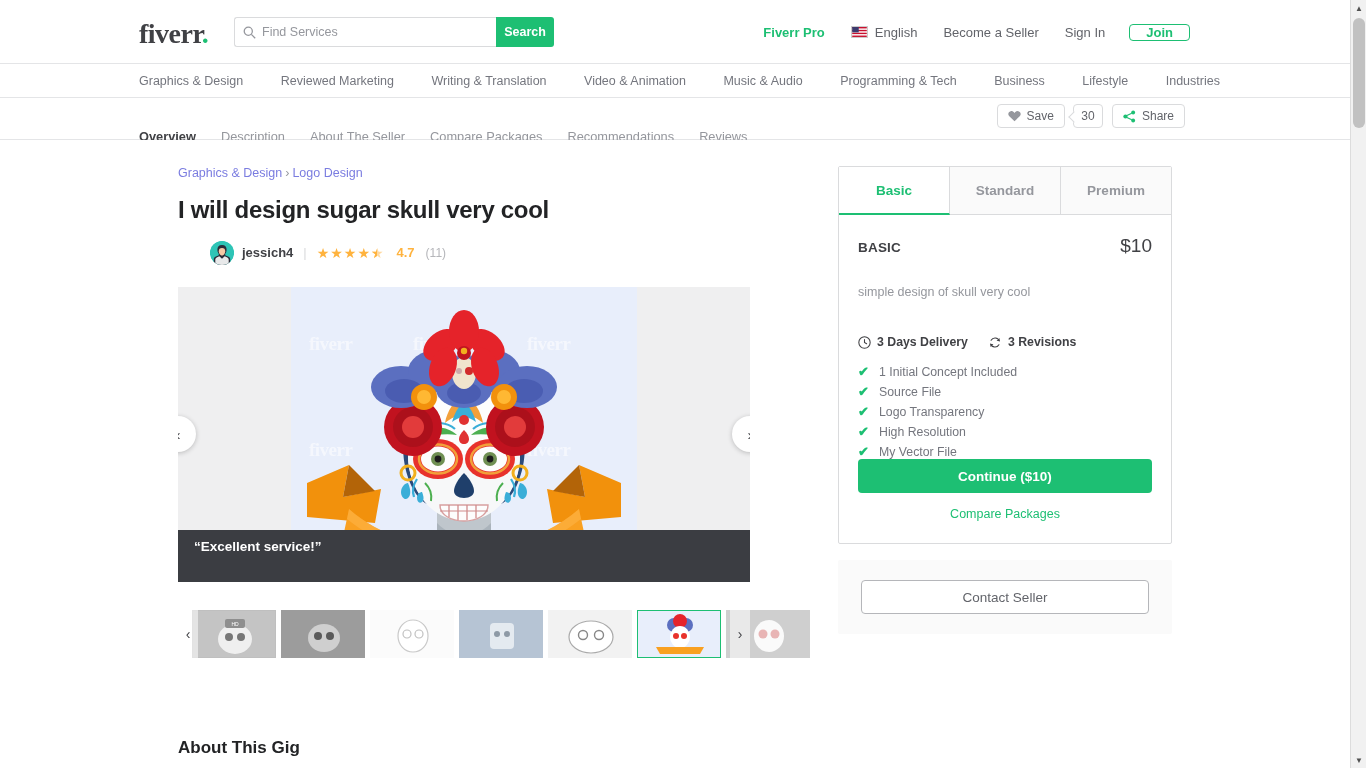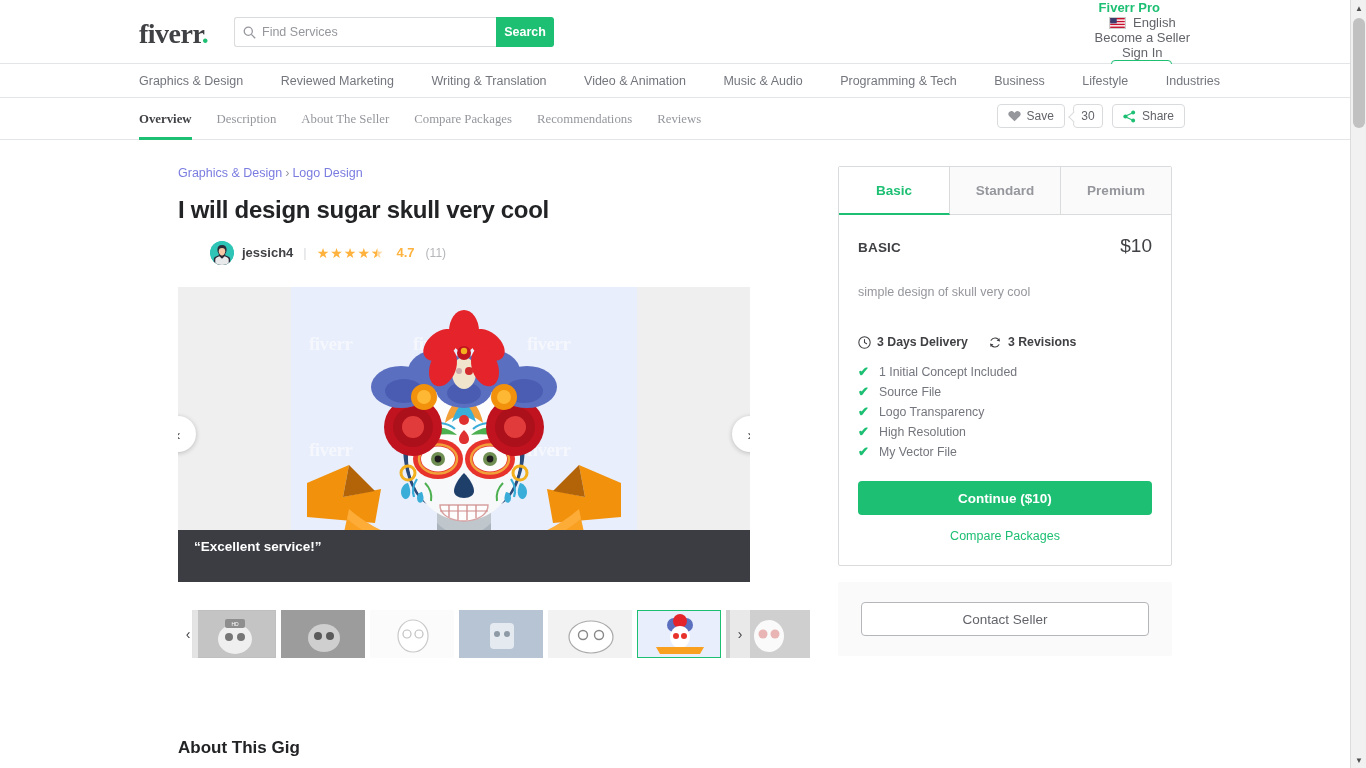--- a/index.html
+++ b/index.html
@@ -42,21 +42,21 @@
   }
   .searchbox input::placeholder { color: #95979d; }
   .searchbtn {
     width: 58px; height: 30px; background: #1dbf73; color: #fff;
     border: none; border-radius: 0 3px 3px 0;
     font-size: 12.5px; font-weight: bold; cursor: pointer;
     font-family: "Liberation Sans", sans-serif;
   }
   .header-right {
     position: absolute; right: 160px; top: 0; height: 64px;
-    display: flex; align-items: center; gap: 0; flex-direction: column;
+    display: flex; align-items: center; gap: 0;
   }
   .hr-item {
     font-size: 13px; color: #62646a; margin-left: 26px; cursor: pointer;
     white-space: nowrap; display: flex; align-items: center;
   }
   .hr-pro { color: #1dbf73; font-weight: bold; font-size: 13px; cursor: pointer; }
   .flag {
     width: 17px; height: 12px; margin-right: 7px; flex: none;
     border: 0.5px solid #ccc; display: inline-block; vertical-align: middle;
   }
@@ -79,22 +79,22 @@
   .cat {
     font-size: 12.5px; color: #74767e; cursor: pointer; white-space: nowrap;
   }
 
   
   .subnav {
     position: absolute; top: 98px; left: 0; width: 1350px; height: 42px;
     border-bottom: 1px solid #e4e5e7; background: #fff;
   }
   .tabs {
-    position: absolute; left: 139px; top: 0; height: 42px;
-    display: flex; gap: 25px; font-family: Liberation Serif, serif;
+    position: absolute; left: 139px; top: 17px; height: 42px;
+    display: flex; gap: 25px;
   }
   .tab {
     font-size: 12.8px; color: #95979d; cursor: pointer; height: 42px;
     display: flex; align-items: center; position: relative; white-space: nowrap;
   }
   .tab.active { color: #404145; font-weight: bold; }
   .tab.active::after {
     content: ""; position: absolute; bottom: 0; left: 0; right: 0;
     height: 3px; background: #1dbf73;
   }
@@ -228,21 +228,21 @@
   .pkg-head { display: flex; justify-content: space-between; align-items: baseline; }
   .pkg-name { font-size: 13.5px; font-weight: bold; color: #404145; letter-spacing: .2px; }
   .pkg-price { font-size: 19px; color: #404145; }
   .pkg-desc { font-size: 12.5px; color: #95979d; margin-top: 26px; line-height: 1.45; }
   .pkg-meta { display: flex; gap: 20px; margin-top: 34px; align-items: center; }
   .meta-item { display: flex; align-items: center; gap: 6px; font-size: 12.3px; font-weight: bold; color: #404145; }
   .feat-list { margin-top: 15px; display: flex; flex-direction: column; gap: 5px; }
   .feat { display: flex; align-items: center; gap: 9px; font-size: 12.3px; color: #74767e; }
   .check { color: #1dbf73; font-size: 13px; font-weight: bold; width: 12px; flex: none; }
   .continue-btn {
-    margin-top: 22px; width: 100%; height: 34px; background: #1dbf73;
+    width: 100%; height: 34px; background: #1dbf73;
     border: none; border-radius: 4px; color: #fff; font-size: 13.5px;
     font-weight: bold; cursor: pointer; font-family: "Liberation Sans", sans-serif;
   }
   .compare-link {
     display: block; text-align: center; margin-top: 14px;
     font-size: 12.5px; color: #1dbf73; cursor: pointer; text-decoration: none;
   }
   .contact-card {
     margin-top: 16px; background: #fafafa; border-radius: 2px;
     padding: 19px 22px; border: 1px solid transparent;

